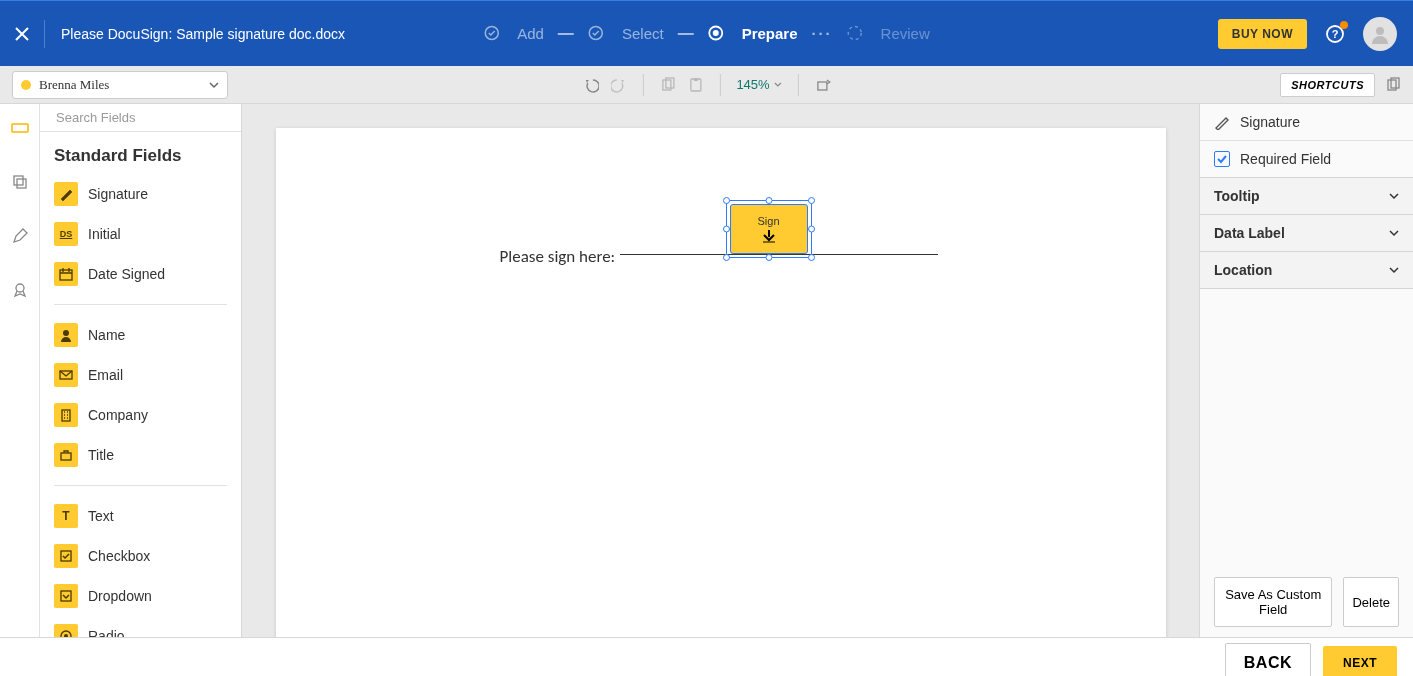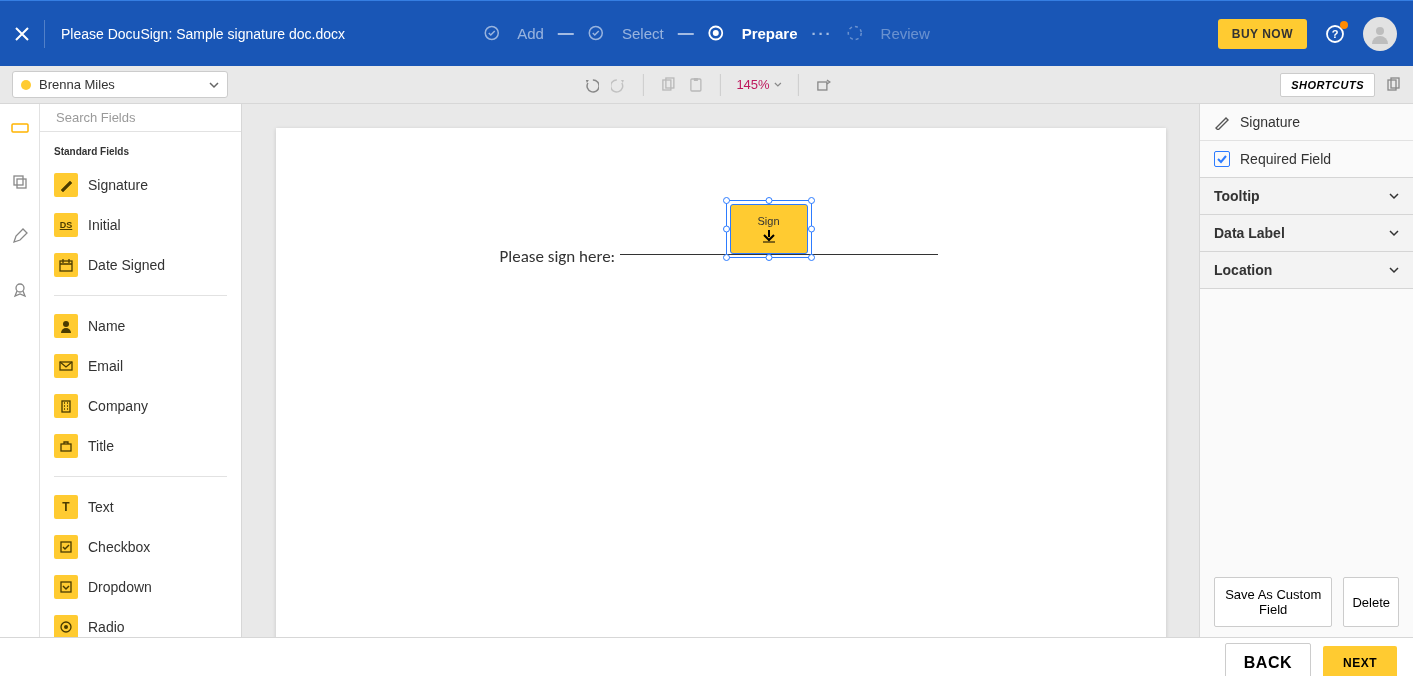--- a/index.html
+++ b/index.html
@@ -85,30 +85,31 @@
   .recipient {
     background: #fff;
     border: 1px solid #ccc;
     border-radius: 3px;
     width: 216px;
     margin-left: 12px;
     padding: 5px 8px;
     display: flex; align-items: center; justify-content: space-between;
     font-size: 13px;
     cursor: pointer;
+    font-family: Liberation Serif, serif;
   }
   .recipient .dot { width:10px;height:10px;border-radius:50%;background:#ffcb31;margin-right:8px; }
   .center-tools {
     position: absolute;
     left: 50%;
     transform: translateX(-50%);
     display: flex;
     align-items: center;
     gap: 12px;
-    color: #be185d;
+    color: #0f766e;
   }
   .center-tools .sep { width:1px;height:22px;background:#ccc;margin:0 4px; }
   .zoom { display:flex;align-items:center;gap:4px;font-size:13px;cursor:pointer; }
   .shortcuts {
     margin-left: auto;
     display:flex;align-items:center;gap:10px;
     padding-right:12px;
   }
   .shortcuts button {
     background:#fff;border:1px solid #ccc;border-radius:2px;
@@ -144,21 +145,21 @@
   .left-body { flex:1; overflow:hidden; }
   .search {
     display:flex;align-items:center;gap:6px;
     padding:6px 10px;border-bottom:1px solid #e2e2e2;color:#999;
   }
   .search input{
     flex:1;border:none;outline:none;font-size:13px;color:#333;
   }
   .search input::placeholder{color:#9a9a9a;}
   .section-title{
-    font-weight:700;font-size:10px;padding:14px 14px 8px;
+    font-weight:700;font-size:17px;padding:14px 14px 8px;
   }
   .field-list{padding:0 14px 8px;}
   .field-item{
     display:flex;align-items:center;gap:10px;
     padding:8px 0;font-size:14px;cursor:pointer;
   }
   .field-icon{
     width:24px;height:24px;background:#ffcb31;border-radius:2px;
     display:flex;align-items:center;justify-content:center;
   }

